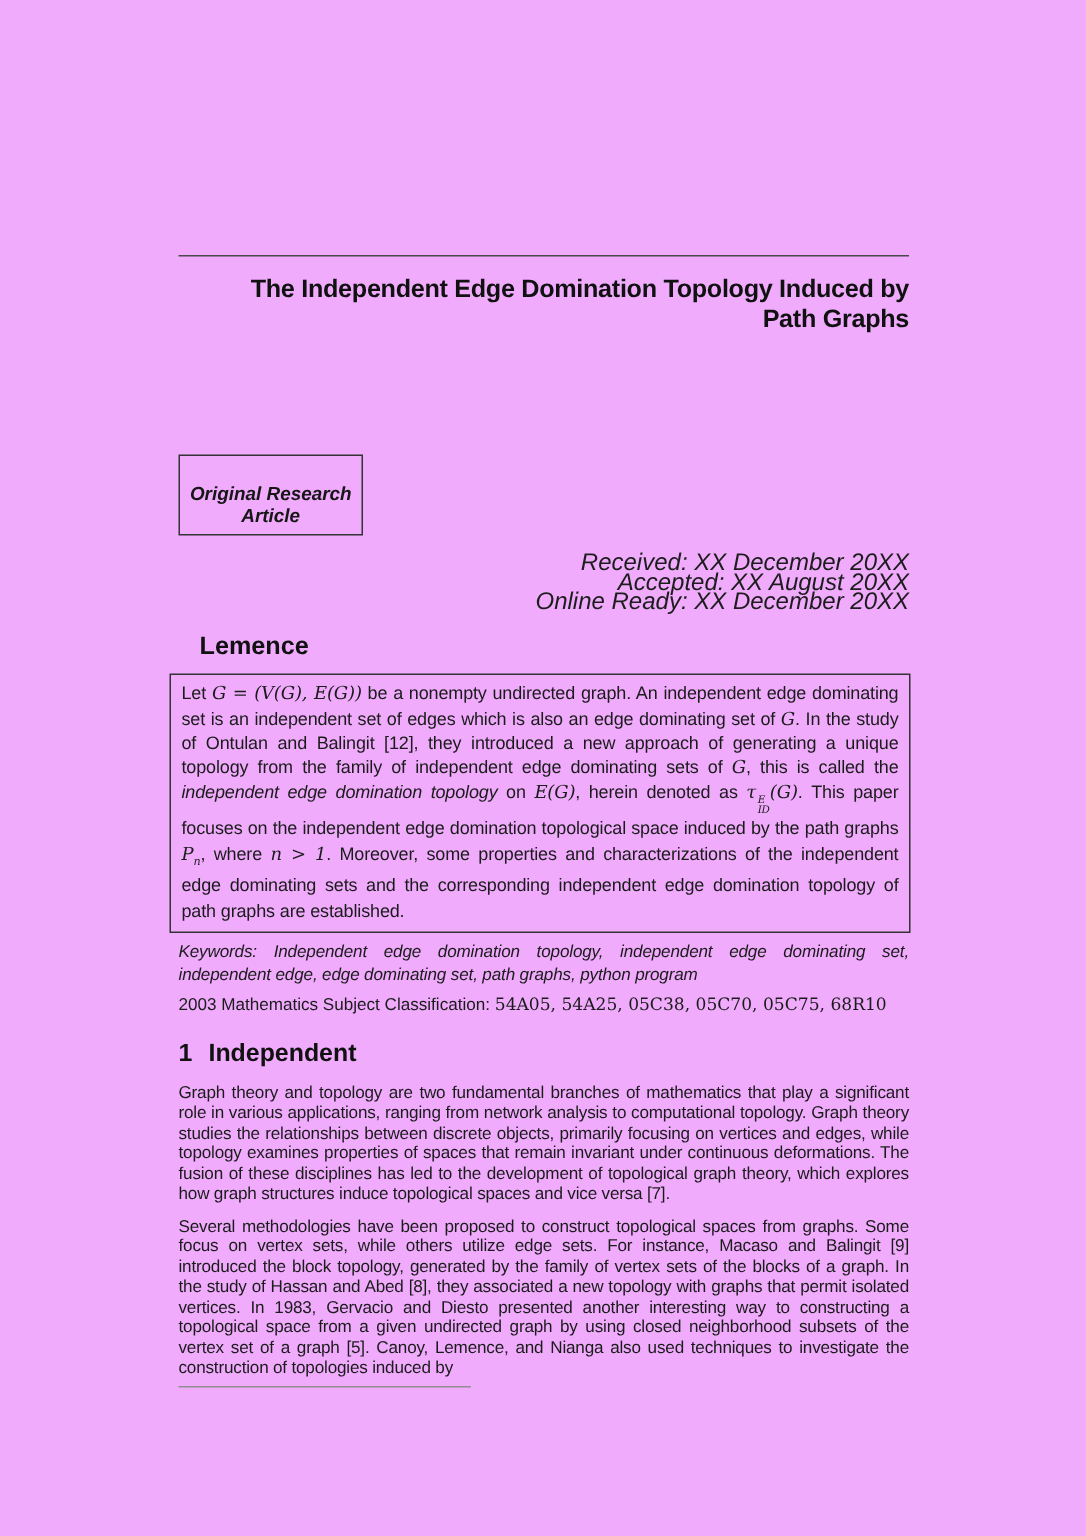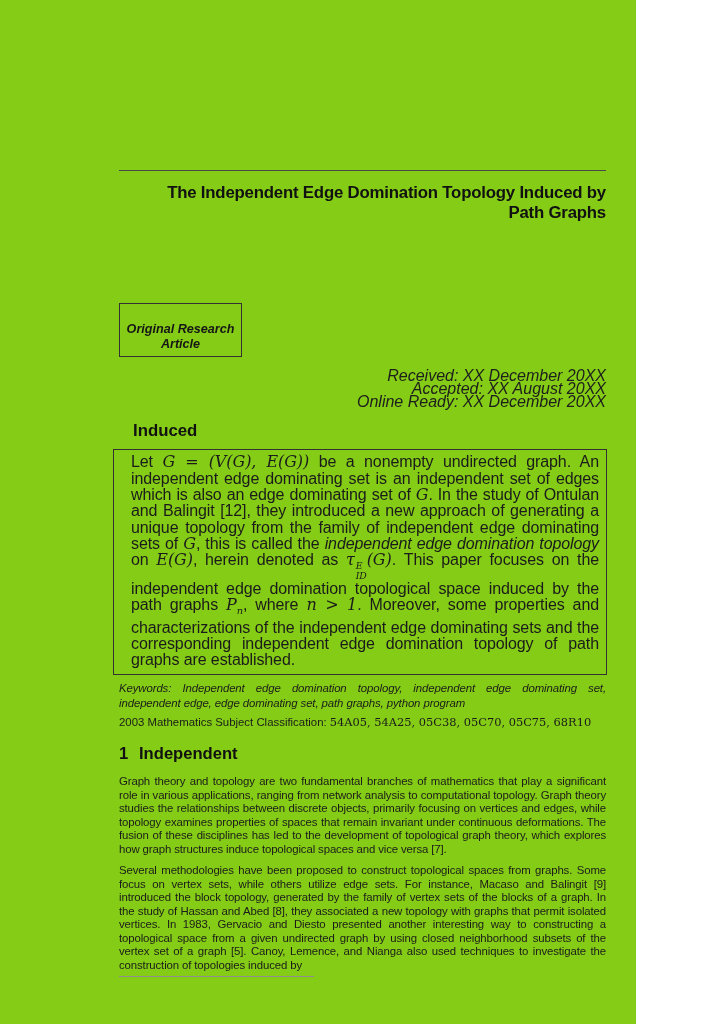--- a/index.html
+++ b/index.html
@@ -5,23 +5,23 @@
   * { margin: 0; padding: 0; box-sizing: border-box; }
   html, body { width: 724px; height: 1024px; }
   body {
     background: #ffffff;
     font-family: "Liberation Sans", sans-serif;
     color: #1b1b1b;
     -webkit-font-smoothing: antialiased;
   }
   .page {
     position: relative;
-    width: 636px;
+    width: 724px;
     height: 1024px;
-    background: #84cc16;
+    background: #f0abfc;
     overflow: hidden;
   }
   .content {
     position: absolute;
     left: 119px;
     top: 0;
     width: 487px;
   }
   .top-rule {
     margin-top: 170px;
@@ -61,22 +61,22 @@
   .abstract-heading {
     margin: 13px 0 0 14px;
     font-size: 16.8px;
     font-weight: 700;
     color: #111111;
   }
   .abstract-box {
     margin: 8px 0 0 -6px;
     width: 494px;
     border: 1.3px solid #333333;
-    padding: 4px 7px 6px 17px;
-    font-size: 16px;
+    padding: 4px 7px 6px 7px;
+    font-size: 12px;
     line-height: 16.3px;
     text-align: justify;
     letter-spacing: -0.1px;
   }
   .keywords {
     margin-top: 6px;
     font-style: italic;
     font-size: 11.4px;
     line-height: 15px;
     text-align: justify;
@@ -137,21 +137,21 @@
       <span>Original Research
 Article</span>
     </div>
 
     <div class="dates">
       <div>Received: XX December 20XX</div>
       <div>Accepted: XX August 20XX</div>
       <div>Online Ready: XX December 20XX</div>
     </div>
 
-    <h2 class="abstract-heading">Induced</h2>
+    <h2 class="abstract-heading">Lemence</h2>
 
     <div class="abstract-box">
       <p><span class="">Let </span><span class="math">G = (V(G), E(G))</span><span class=""> be a nonempty undirected graph. An independent edge dominating set is an independent set of edges which is also an edge dominating set of </span><span class="math">G</span><span class="">. In the study of Ontulan and Balingit [12], they introduced a new approach of generating a unique topology from the family of independent edge dominating sets of </span><span class="math">G</span><span class="">, this is called the </span><span class="ital">independent edge domination topology</span><span class=""> on </span><span class="math">E(G)</span><span class="">, herein denoted as </span><span class="math">τ<span class="supsub">
               <span class="ss-sup">E</span>
               <span class="ss-sub">ID</span>
             </span></span><span class="math">(G)</span><span class="">. This paper focuses on the independent edge domination topological space induced by the path graphs </span><span class="math">P<sub>n</sub></span><span class="">, where </span><span class="math">n &gt; 1</span><span class="">. Moreover, some properties and characterizations of the independent edge dominating sets and the corresponding independent edge domination topology of path graphs are established.</span></p>
     </div>
 
     <p class="keywords"><span>Keywords:</span> <span>Independent edge domination topology, independent edge dominating set, independent edge, edge dominating set, path graphs, python program</span></p>
 

